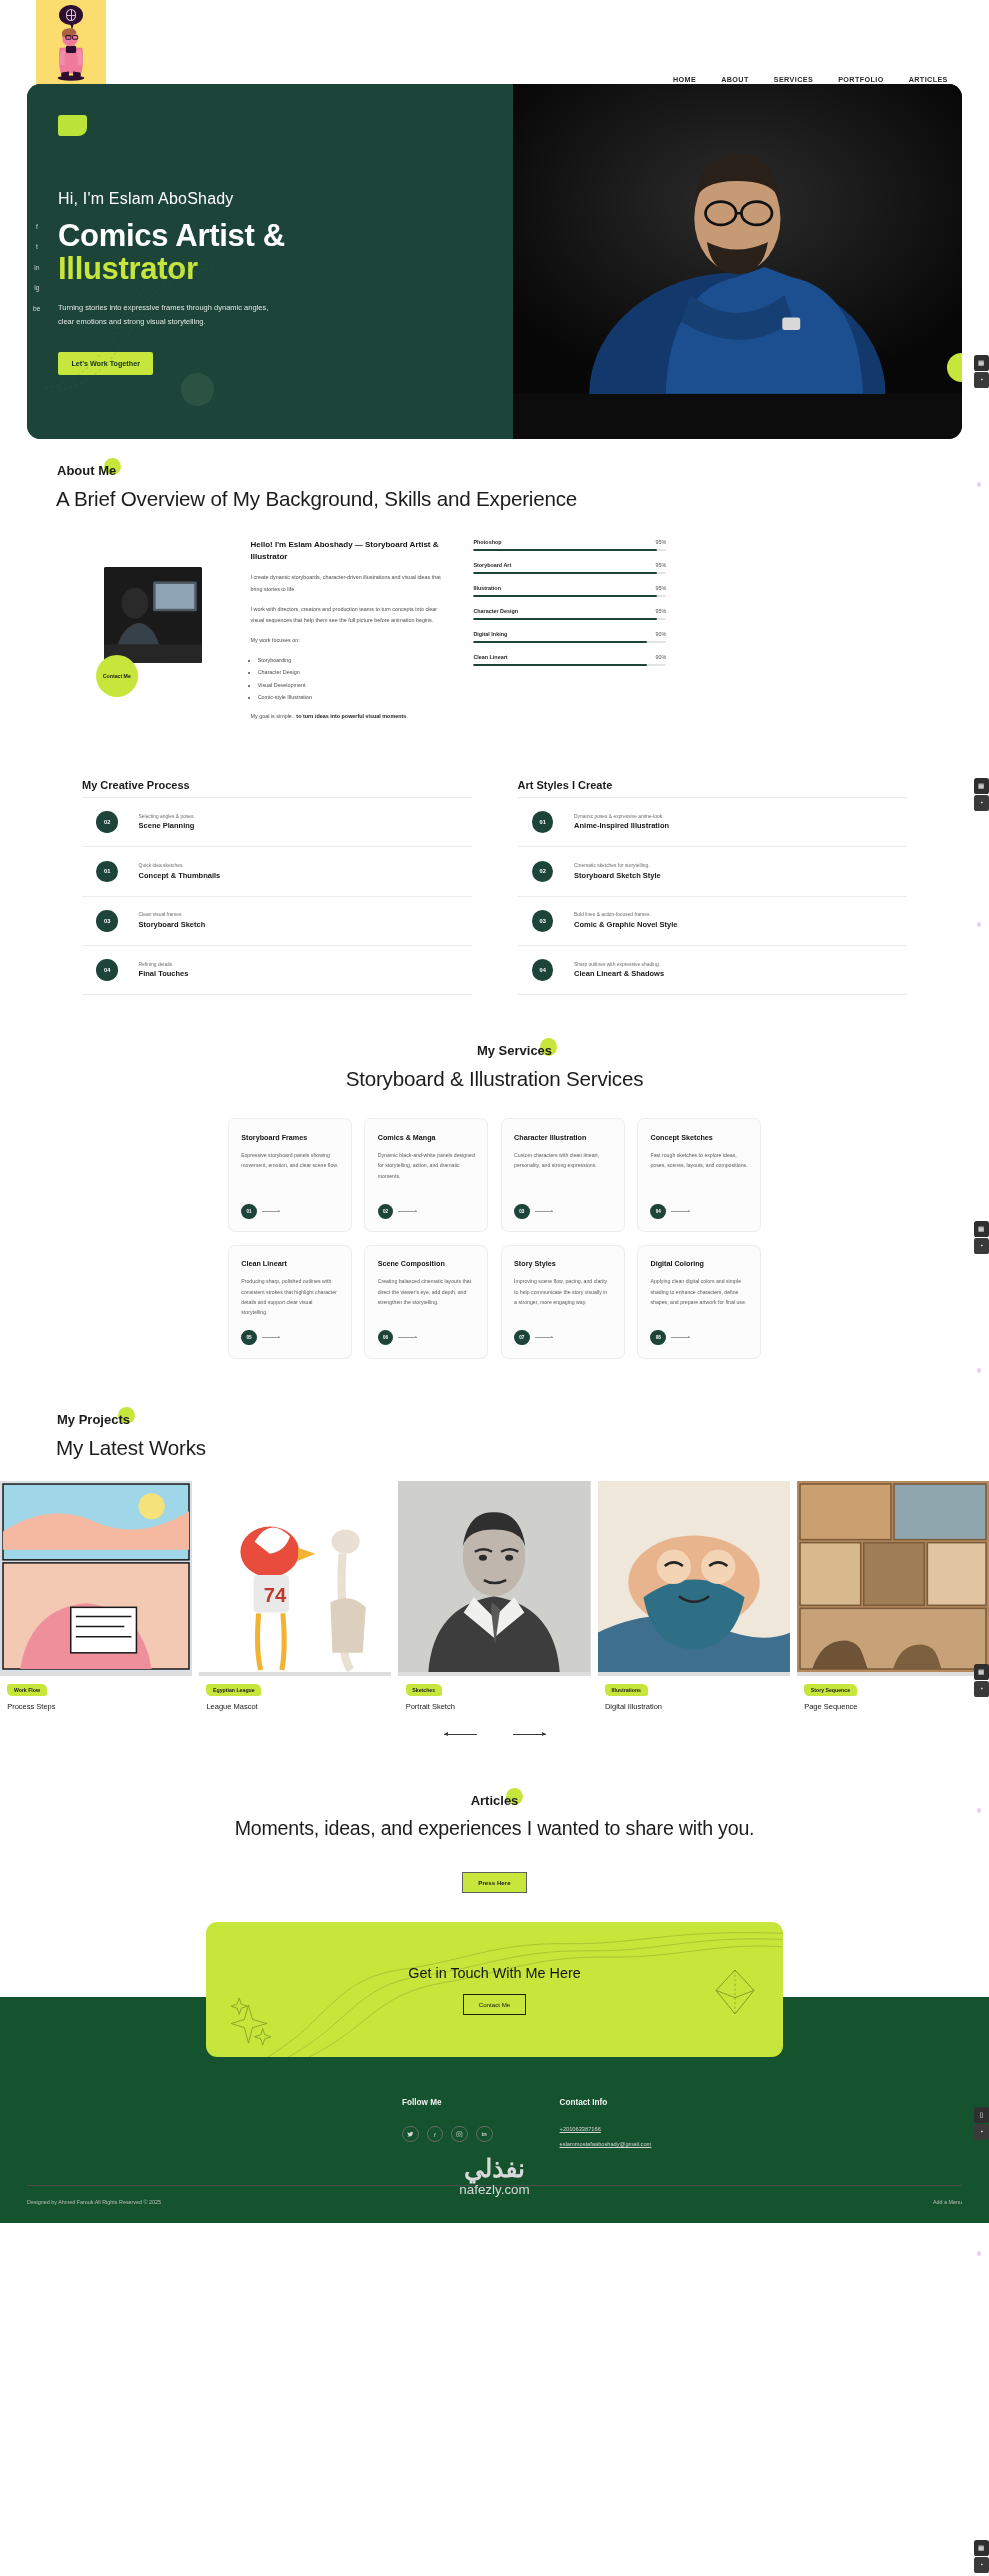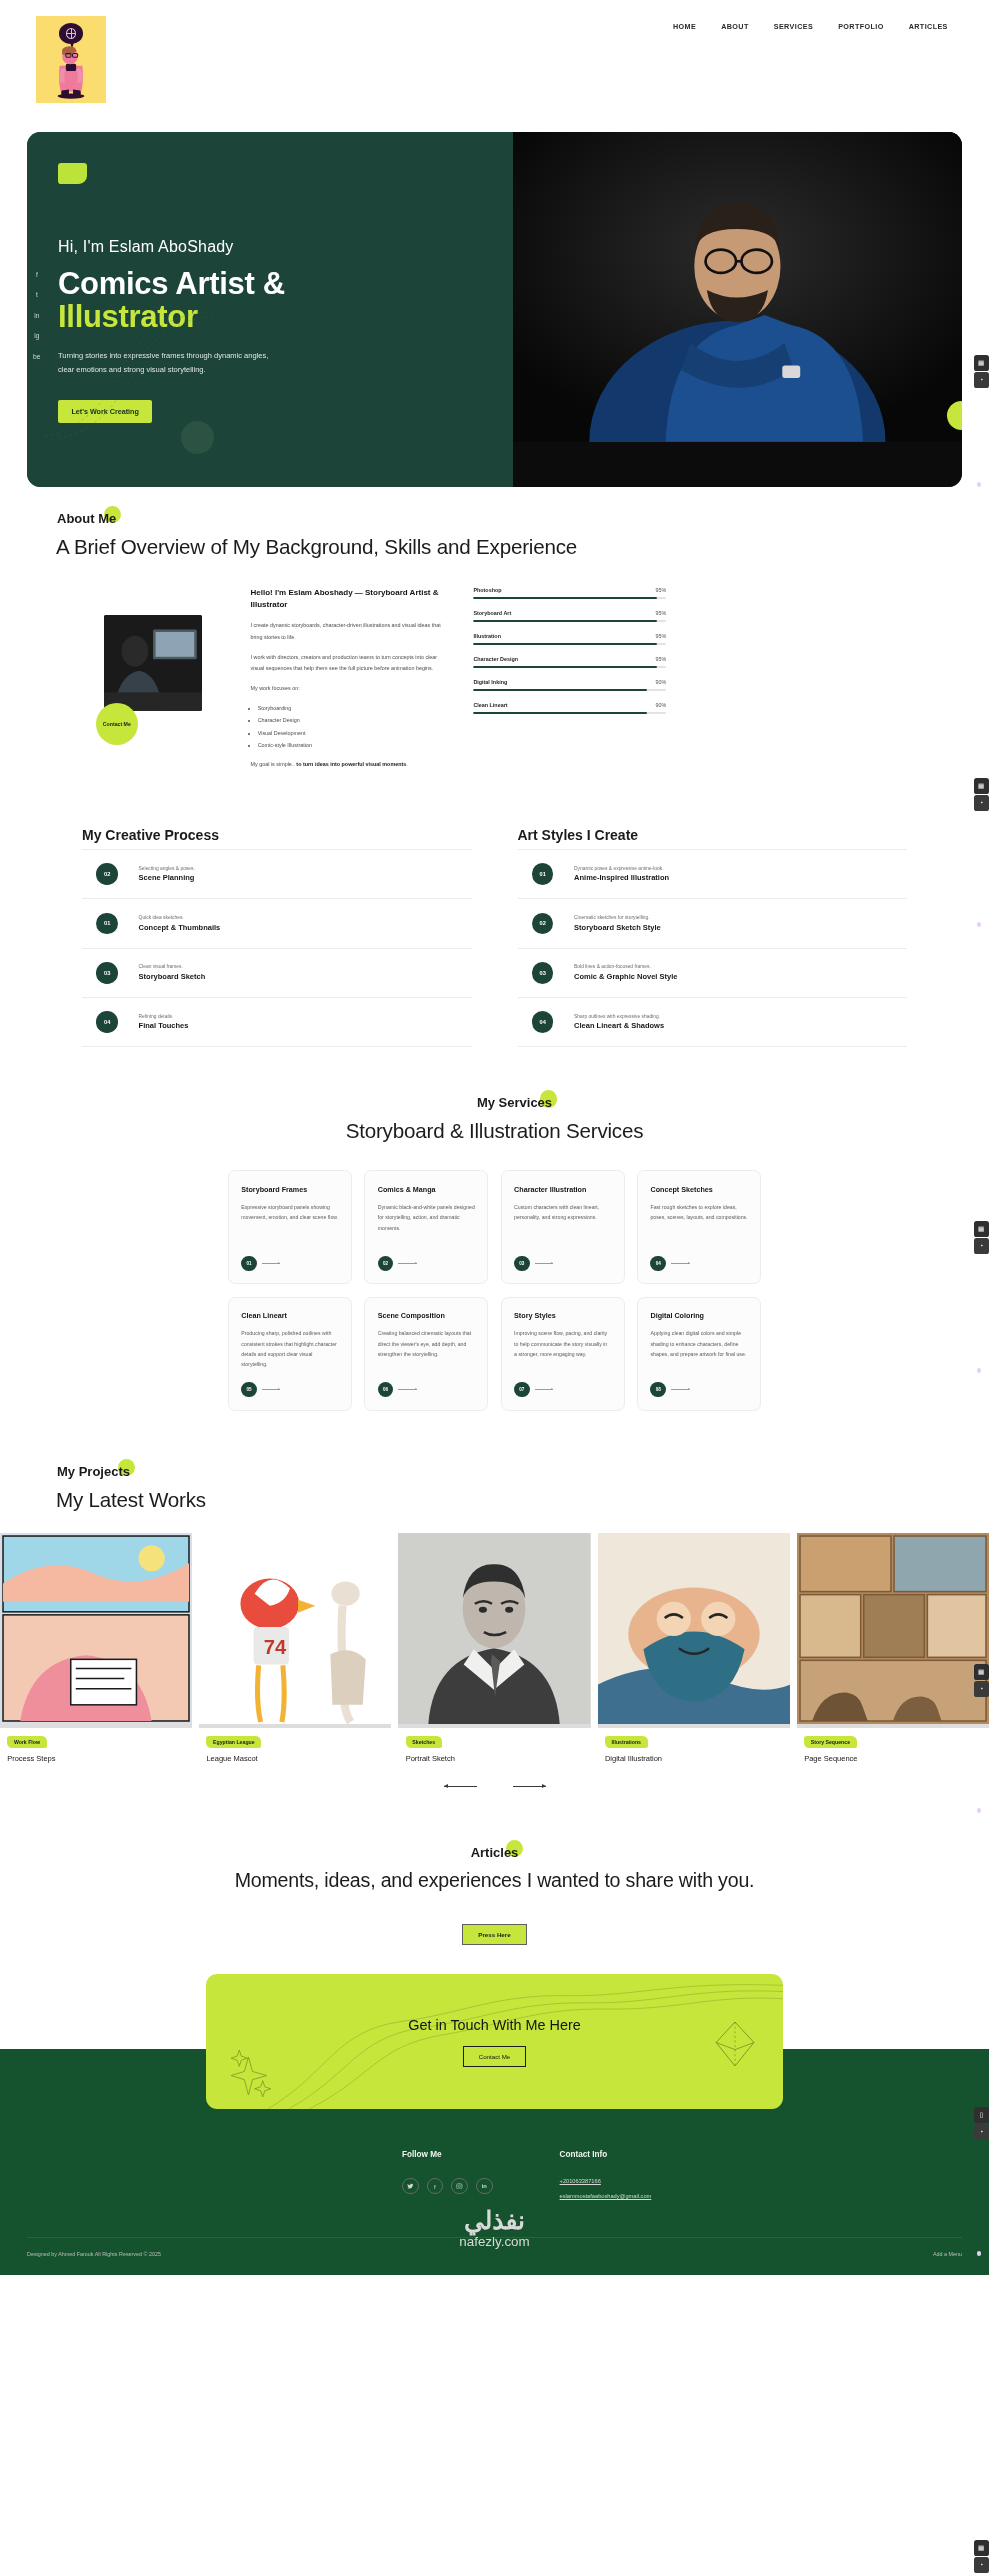--- a/index.html
+++ b/index.html
@@ -8,23 +8,23 @@
     font-family: "Liberation Sans", sans-serif;
     background: #ffffff;
     color: #1d1d1d;
     width: 989px;
     overflow-x: hidden;
   }
   a { text-decoration: none; color: inherit; }
 
   
   .header {
-    height: 132px;
+    height: 84px;
     display: flex;
-    align-items: flex-start;
+    align-items: flex-end;
     padding: 0 36px 0 36px;
     position: relative;
   }
   .logo-box {
     width: 70px; height: 87px;
     background: #fbdc6e;
     margin-left: 0px;
     margin-top: 15.5px;
     display: flex; align-items: center; justify-content: center;
     position: relative;
@@ -178,21 +178,21 @@
   .skill-top { display:flex; justify-content:space-between; font-size:5.4px; color:#262626; font-weight:600; margin-bottom:4.1px;}
   .skill-top .pct { color:#555; font-weight:500;}
   .skill-track { height:2.1px; background:#e3e3e3; border-radius:1.5px; overflow:hidden;}
   .skill-fill { height:100%; background:#1d4438; border-radius:1.5px;}
 
   
   .two-col {
     display:flex; gap: 46px; padding: 57px 82px 0 82px;
   }
   .col { flex:1; }
-  .col h4 { font-size: 14px; font-weight:700; color:#1b1b1b; margin-bottom: 6.2px; }
+  .col h4 { font-size: 11px; font-weight:700; color:#1b1b1b; margin-bottom: 6.2px; }
   .step {
     display:flex; align-items:center; gap: 20.6px;
     border-top: 0.5px solid #ececec;
     padding: 13.4px 0 13.4px 14.4px;
   }
   .step:last-child { border-bottom: 0.5px solid #ececec; }
   .step-num {
     width:21.6px;height:21.6px;border-radius:50%;background:#1d4438;color:#fff;
     display:flex;align-items:center;justify-content:center;font-size:5.7px;font-weight:700;flex-shrink:0;
   }
@@ -326,21 +326,21 @@
 <div class="hero-wrap">
   <div class="hero">
     <div class="hero-left">
       <div class="hero-tag"></div>
       <div class="hero-greet">Hi, I'm Eslam AboShady</div>
       <div class="hero-h1">
         <span>Comics Artist &amp;</span>
         <span class="accent">Illustrator</span>
       </div>
       <div class="hero-sub">Turning stories into expressive frames through dynamic angles, clear emotions and strong visual storytelling.</div>
-      <button class="hero-btn">Let's Work Creating</button>
+      <button class="hero-btn">Let's Work Together</button>
       <svg class="hero-curve" viewBox="0 0 330 260">
         <path d="M5 250 C 80 240 130 170 160 110 C 185 58 230 20 325 8" fill="none" stroke="#3c6a55" stroke-width="1.2" stroke-dasharray="5 6"></path>
         <path d="M30 255 C 100 246 150 180 180 120 C 205 66 250 28 330 16" fill="none" stroke="#3c6a55" stroke-width="1.2" stroke-dasharray="5 6"></path>
       </svg>
       <div class="hero-dot"></div>
     </div>
     <div class="hero-social">
       <span>f</span>
       <span>t</span>
       <span>in</span>

